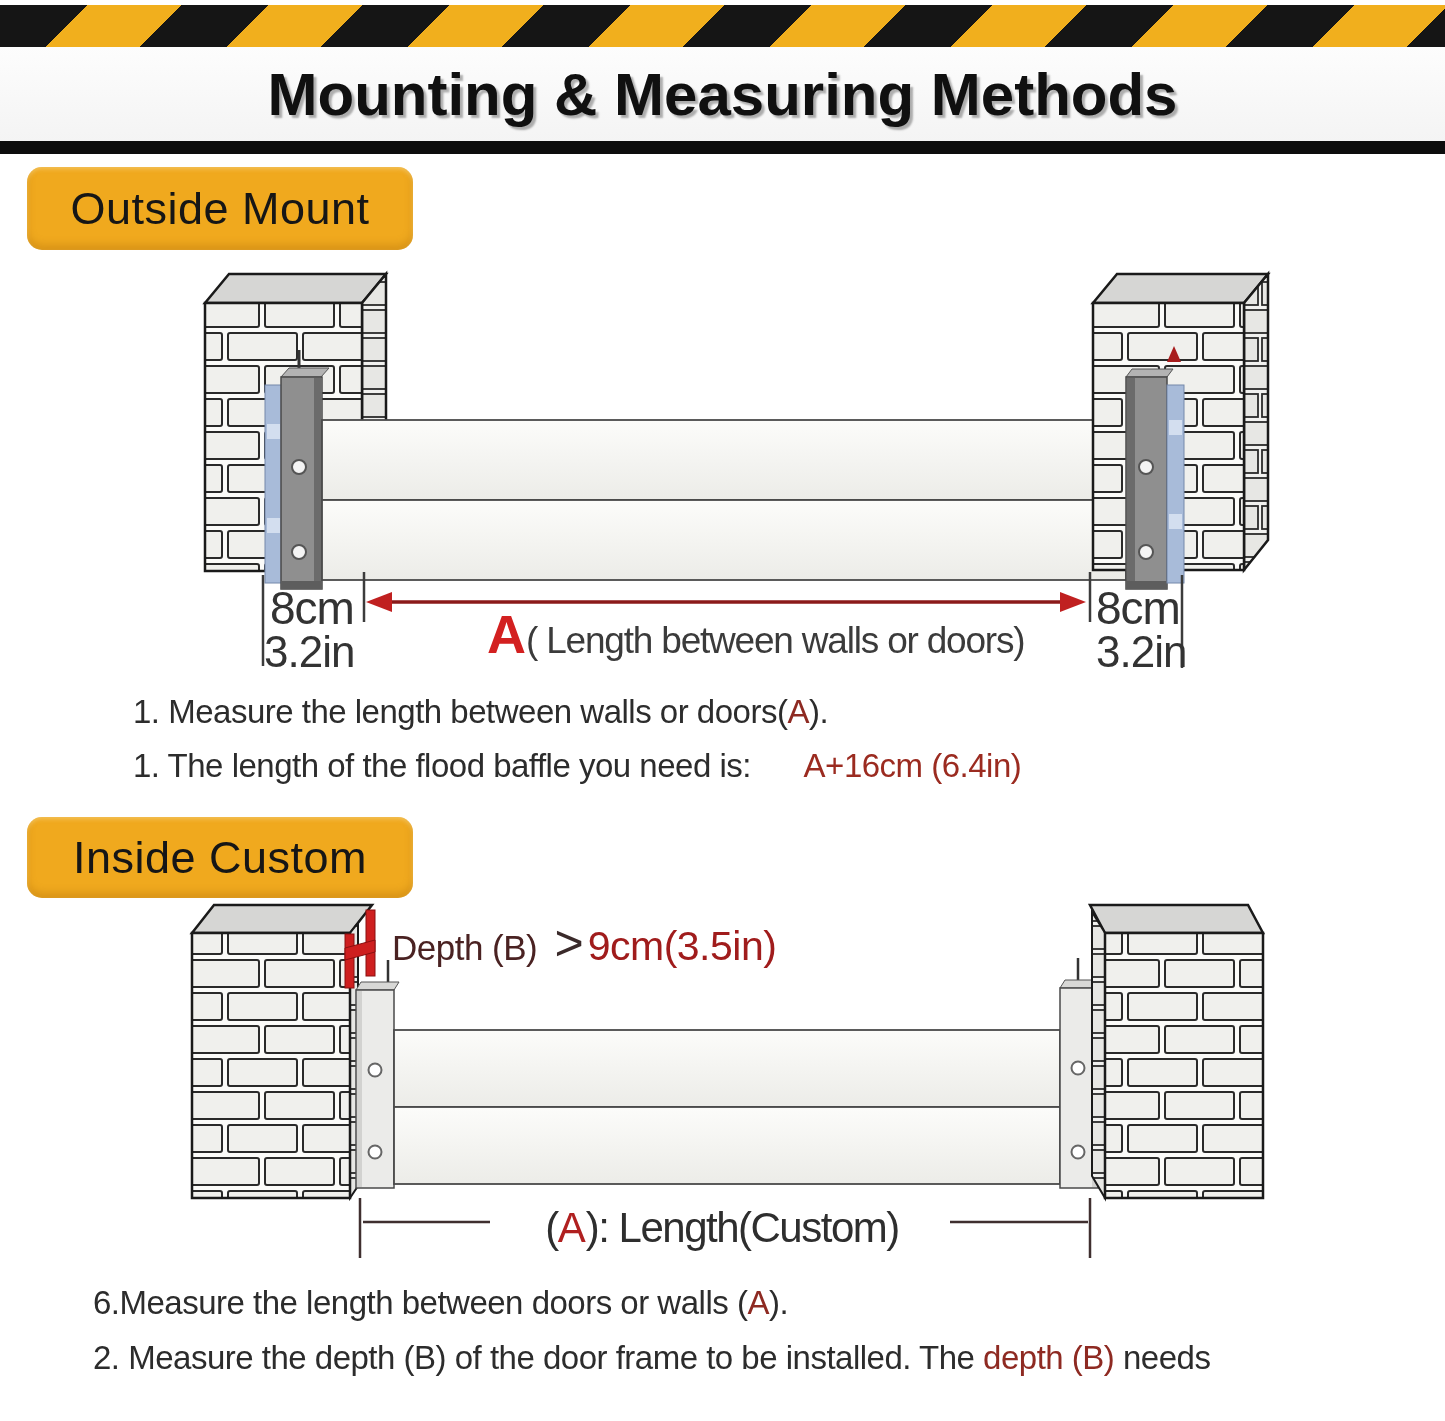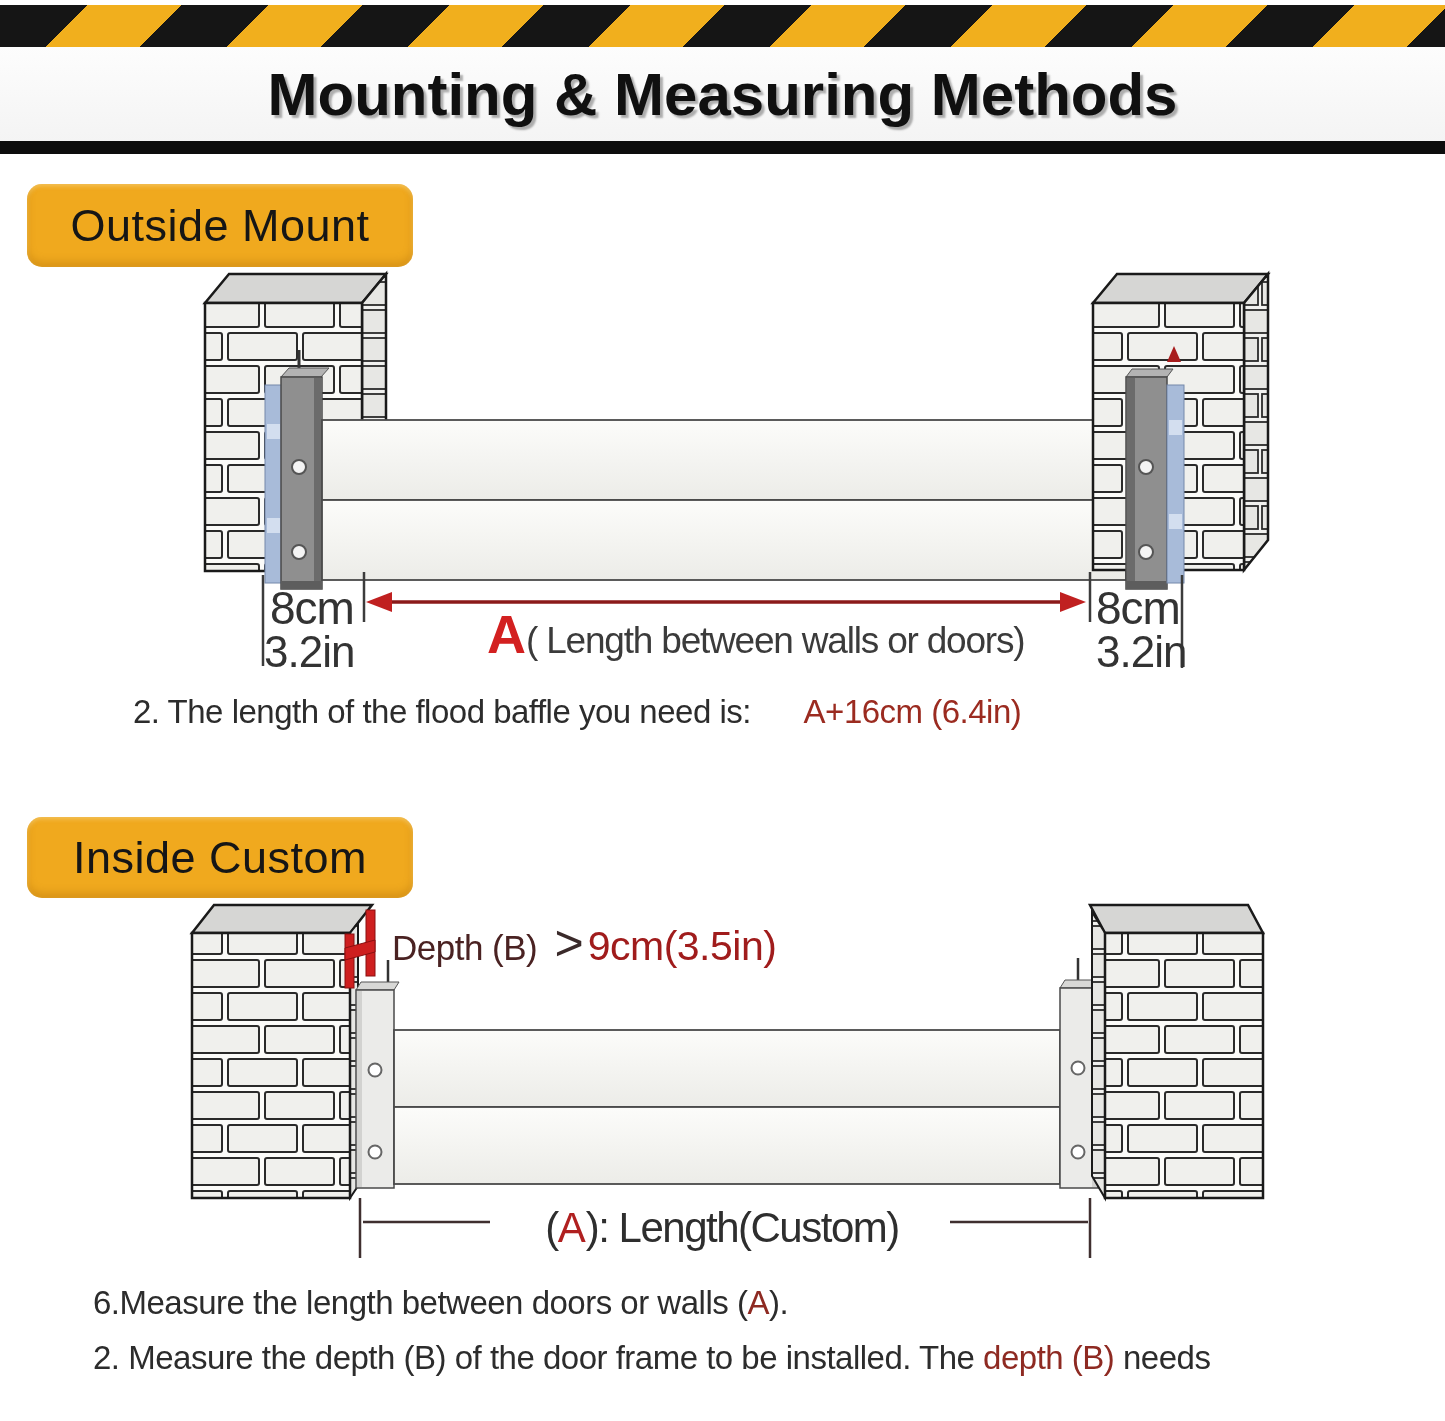--- a/index.html
+++ b/index.html
@@ -22,21 +22,21 @@
     text-shadow:3px 3px 2px rgba(0,0,0,0.30), -1px -1px 0 rgba(255,255,255,0.65);
     white-space:nowrap;
   }
   .black-bar{position:absolute;left:0;top:141px;width:1445px;height:13px;background:#0d0d0d;}
   
   .badge{
     position:absolute;left:27px;width:386px;height:83px;border-radius:15px;
     background:#F0A91E;display:flex;align-items:center;justify-content:center;
     box-shadow:inset 0 -5px 8px rgba(150,90,0,0.28), inset 0 2px 4px rgba(255,230,160,0.5);
   }
-  .badge-outside{top:184px;}
+  .badge-outside{top:167px;}
   .badge-inside{top:817px;height:81px;}
   .badge span{font-size:45px;color:#161616;letter-spacing:0.5px;white-space:nowrap;}
   
   .diagram{position:absolute;left:0;width:1445px;}
   .diagram-outside{top:260px;height:420px;}
   .diagram-inside{top:900px;height:372px;}
   svg text{font-family:"Liberation Sans",sans-serif;}
   .dim-text{fill:#333333;font-size:46px;letter-spacing:-1px;}
   .dim-text-small{fill:#333333;font-size:44px;letter-spacing:-1px;}
   .label-a-big{fill:#D32020;font-size:54px;font-weight:bold;}
@@ -151,21 +151,22 @@
     <polygon points="1086,602 1060,592 1060,612" fill="#C02020"></polygon>
 
     <text x="270" y="624" class="dim-text">8cm</text>
     <text x="264" y="667" class="dim-text-small">3.2in</text>
     <text x="1096" y="624" class="dim-text">8cm</text>
     <text x="1096" y="667" class="dim-text-small">3.2in</text>
     <text x="487" y="653"><tspan class="label-a-big">A</tspan><tspan class="label-rest">( Length between walls or doors)</tspan></text>
   </svg>
 
   <div class="steps steps-outside">
-    <div class="step-line"><span>2. The length of the flood baffle you need is: </span><span class="dark-red">A+16cm (6.4in)</span></div>
+    <div class="step-line"><span>1. Measure the length between walls or doors(</span><span class="maroon">A</span><span>).</span></div>
+    <div class="step-line"><span>1. The length of the flood baffle you need is: </span><span class="dark-red">A+16cm (6.4in)</span></div>
   </div>
 
   <div class="badge badge-inside">
     <span>Inside Custom</span>
   </div>
 
   <svg class="diagram diagram-inside" viewBox="0 900 1445 372">
     <defs>
       <pattern id="pf2" width="150" height="66" patternUnits="userSpaceOnUse">
         <rect width="150" height="66" fill="#FBFBF9"></rect>

